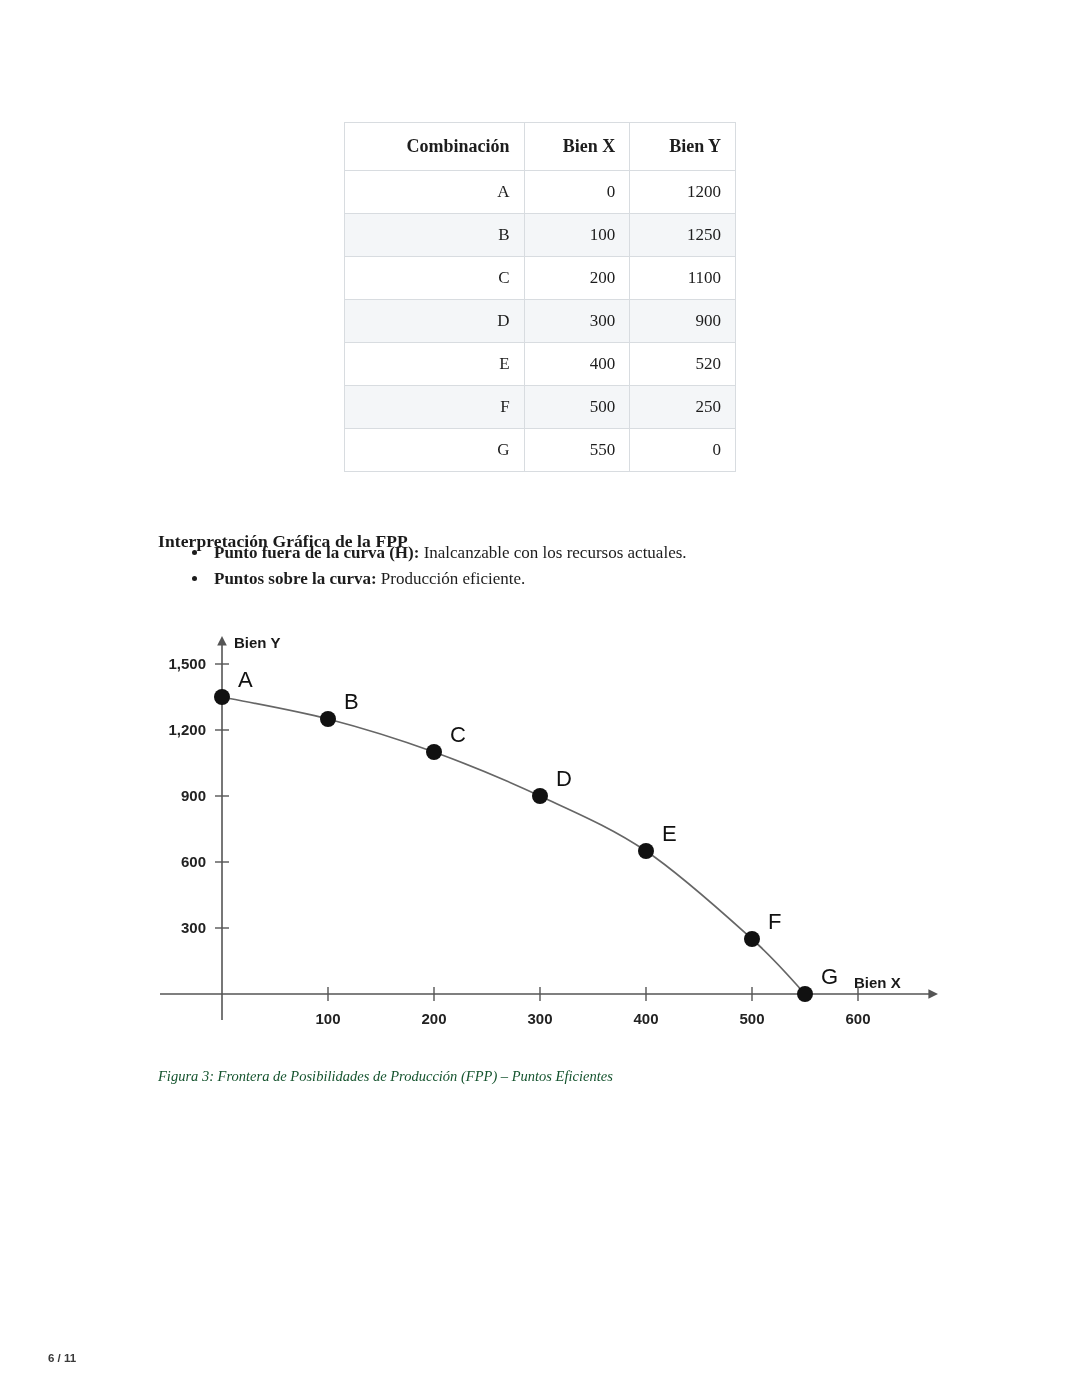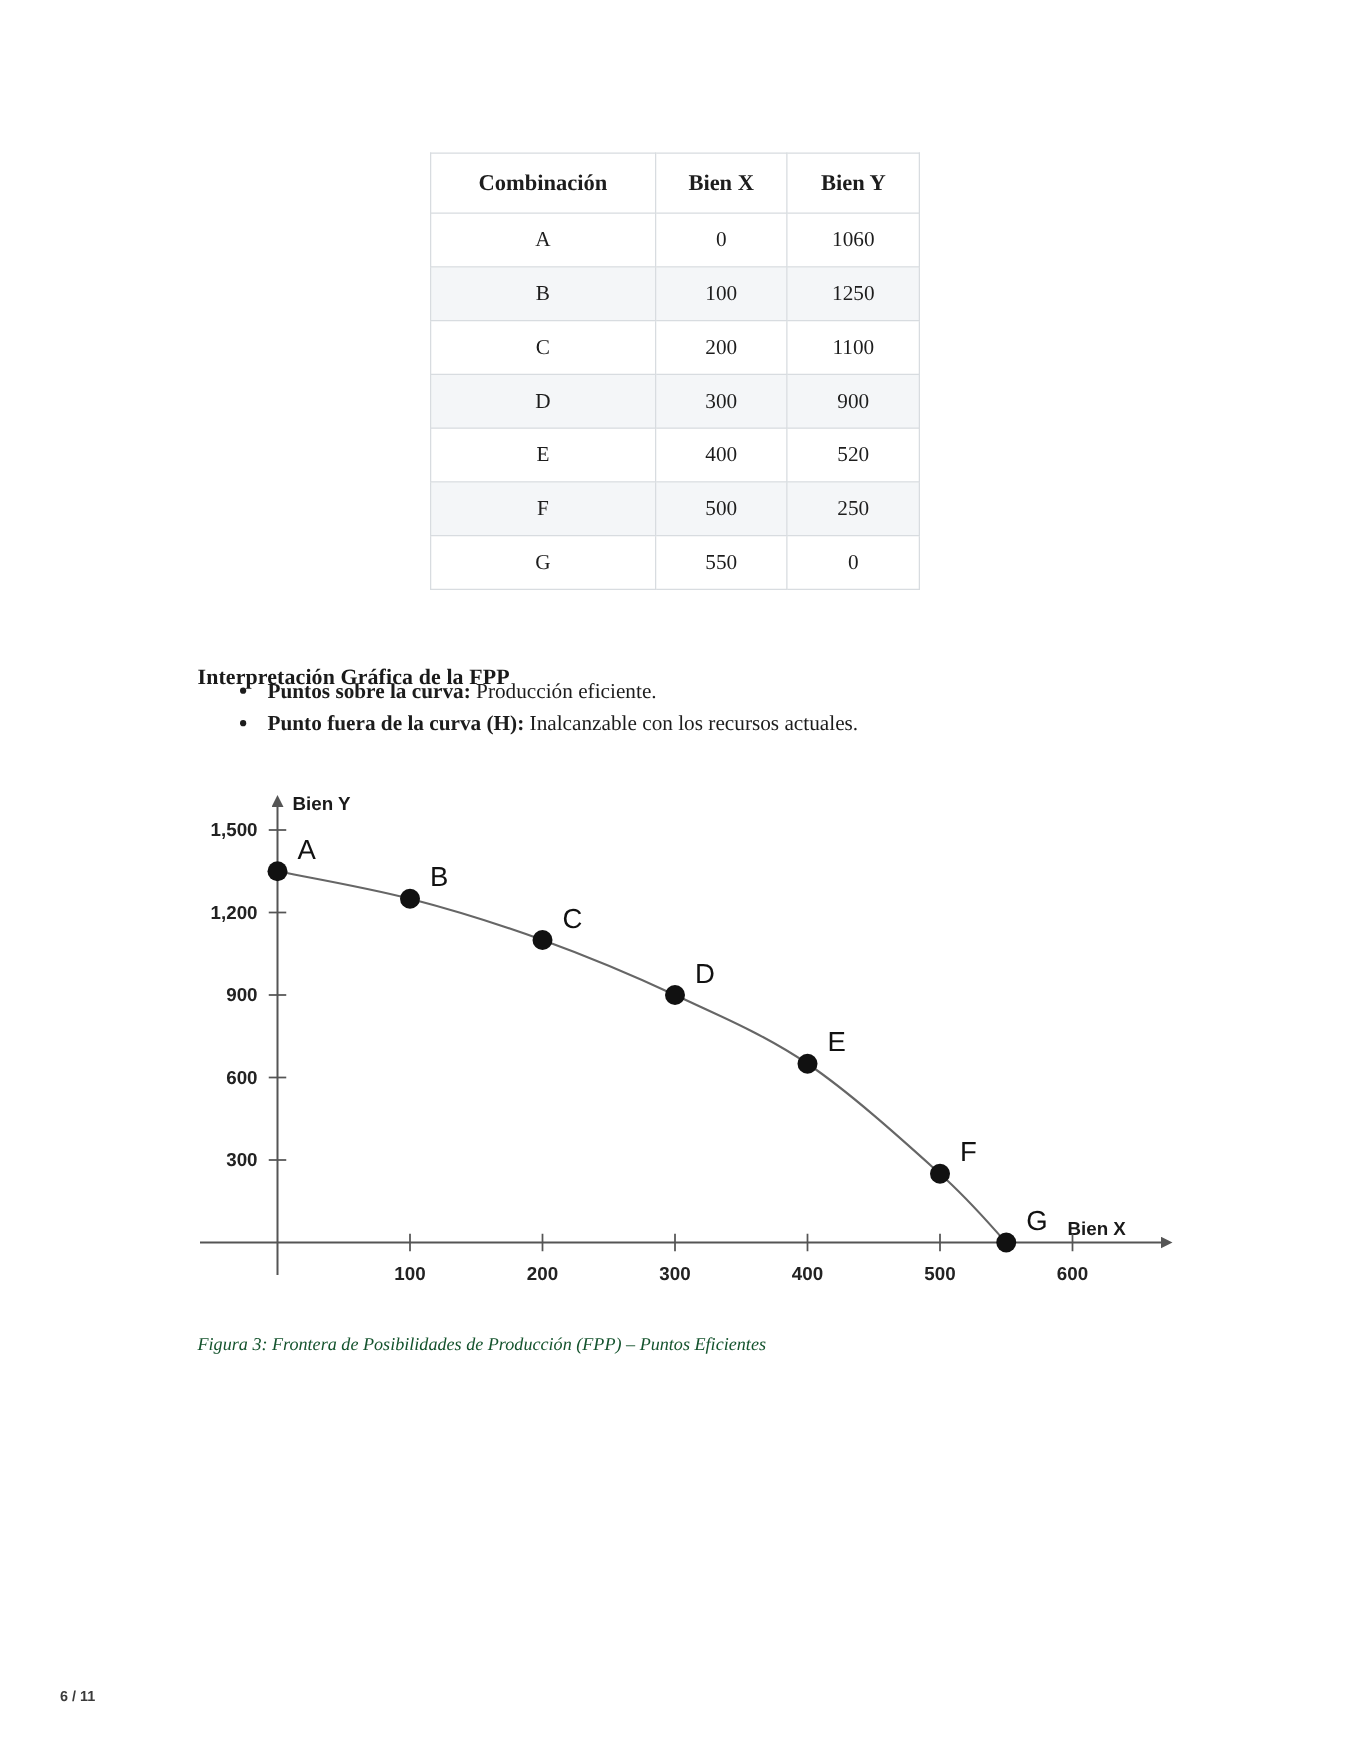--- a/index.html
+++ b/index.html
@@ -44,21 +44,21 @@
     top: 122px;
     width: 392px;
     border-collapse: collapse;
     font-family: "Liberation Serif", serif;
     font-size: 17px;
     color: #1d1d1d;
     background: #ffffff;
   }
   .data-table th, .data-table td {
     border: 1px solid #d8dce0;
-    text-align: center;
+    text-align: right;
     padding: 11px 14px;
     height: 24px;
     box-sizing: border-box;
     vertical-align: middle;
   }
   .data-table th {
     font-weight: bold;
     font-size: 18px;
     padding-top: 13px;
     padding-bottom: 13px;
@@ -150,21 +150,21 @@
       <tr>
         <th>Combinación</th>
         <th>Bien X</th>
         <th>Bien Y</th>
       </tr>
     </thead>
     <tbody id="table-body">
         <tr>
           <td>A</td>
           <td>0</td>
-          <td>1060</td>
+          <td>1200</td>
         </tr>
         <tr>
           <td>B</td>
           <td>100</td>
           <td>1250</td>
         </tr>
         <tr>
           <td>C</td>
           <td>200</td>
           <td>1100</td>
@@ -188,22 +188,22 @@
           <td>G</td>
           <td>550</td>
           <td>0</td>
         </tr>
       </tbody>
   </table>
 
   <h2 class="section-heading" id="heading-interpret">Interpretación Gráfica de la FPP</h2>
 
   <ul class="bullet-list" id="bullet-list">
+      <li><span class="lead">Punto fuera de la curva (H):</span><span> Inalcanzable con los recursos actuales.</span></li>
       <li><span class="lead">Puntos sobre la curva:</span><span> Producción eficiente.</span></li>
-      <li><span class="lead">Punto fuera de la curva (H):</span><span> Inalcanzable con los recursos actuales.</span></li>
     </ul>
 
   <div class="chart">
     <svg width="820" height="420" viewBox="0 0 820 420">
       <defs>
         <marker id="arrowRight" markerWidth="9" markerHeight="9" refX="1" refY="3" orient="auto">
           <path d="M0,0 L6,3 L0,6 z" fill="#555555"></path>
         </marker>
         <marker id="arrowUp" markerWidth="9" markerHeight="9" refX="1" refY="3" orient="auto">
           <path d="M0,0 L6,3 L0,6 z" fill="#555555"></path>

